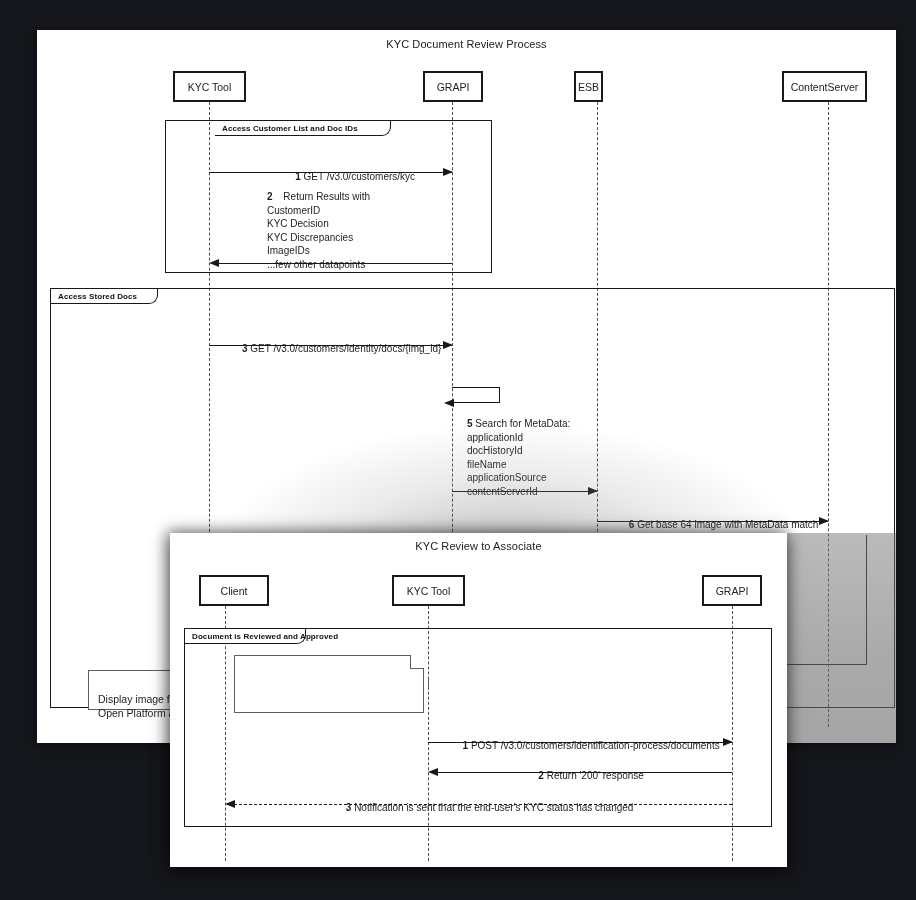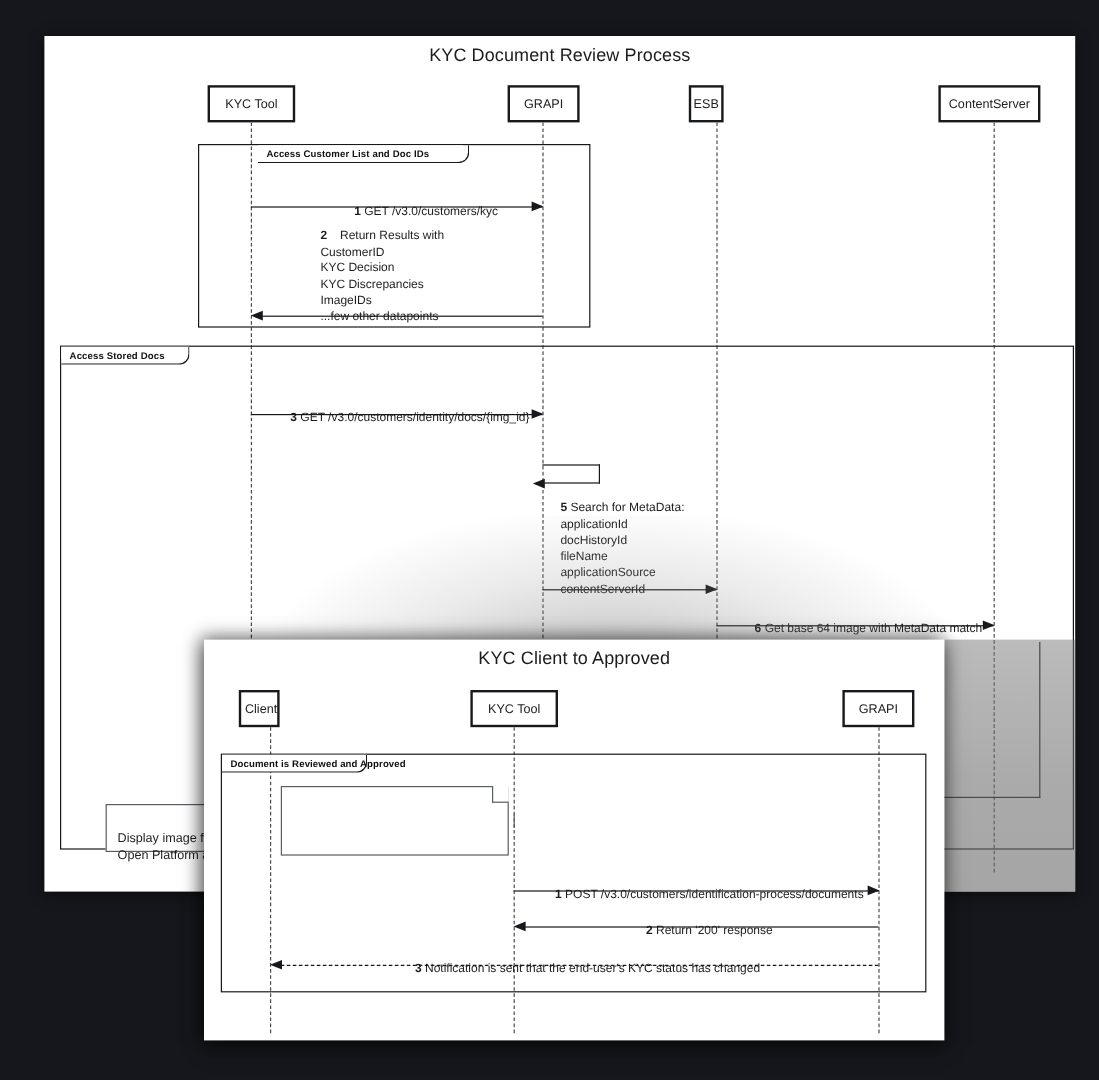--- a/index.html
+++ b/index.html
@@ -57,21 +57,21 @@
     height: 110px;
     background: radial-gradient(ellipse at 50% 120%, rgba(90,90,90,0.40) 0%, rgba(140,140,140,0.18) 45%, rgba(255,255,255,0) 75%);
   }
 
   
   .diagram { position: absolute; left: 0; top: 0; width: 100%; height: 100%; }
 
   .diagram-title {
     position: absolute;
     text-align: center;
-    font-size: 15px;
+    font-size: 11px;
     color: #1b1b1b;
     letter-spacing: 0.1px;
     white-space: nowrap;
   }
 
   .actor-box {
     position: absolute;
     border: 2px solid #17191c;
     background: #ffffff;
     display: flex;
@@ -271,23 +271,23 @@
 
     </div>
   </div>
 
   <div class="veil" id="veil-soft"></div>
   <div class="veil" id="veil-right"></div>
 
   <div class="window" id="window-front">
     <div class="diagram">
 
-      <div class="diagram-title" style="left:0; top:7px; width:617px;">KYC Client to Approved</div>
-
-      <div class="actor-box" style="left:29px; top:42px; width:34px; height:31px;justify-content:flex-end;">
+      <div class="diagram-title" style="left:0; top:7px; width:617px;">KYC Review to Associate</div>
+
+      <div class="actor-box" style="left:29px; top:42px; width:70px; height:31px;">
         <span>Client</span>
       </div>
       <div class="actor-box" style="left:222px; top:42px; width:73px; height:31px;">
         <span>KYC Tool</span>
       </div>
       <div class="actor-box" style="left:532px; top:42px; width:60px; height:31px;">
         <span>GRAPI</span>
       </div>
 
       <div class="lifeline" style="left:55px; top:73px; height:255px;"></div>

